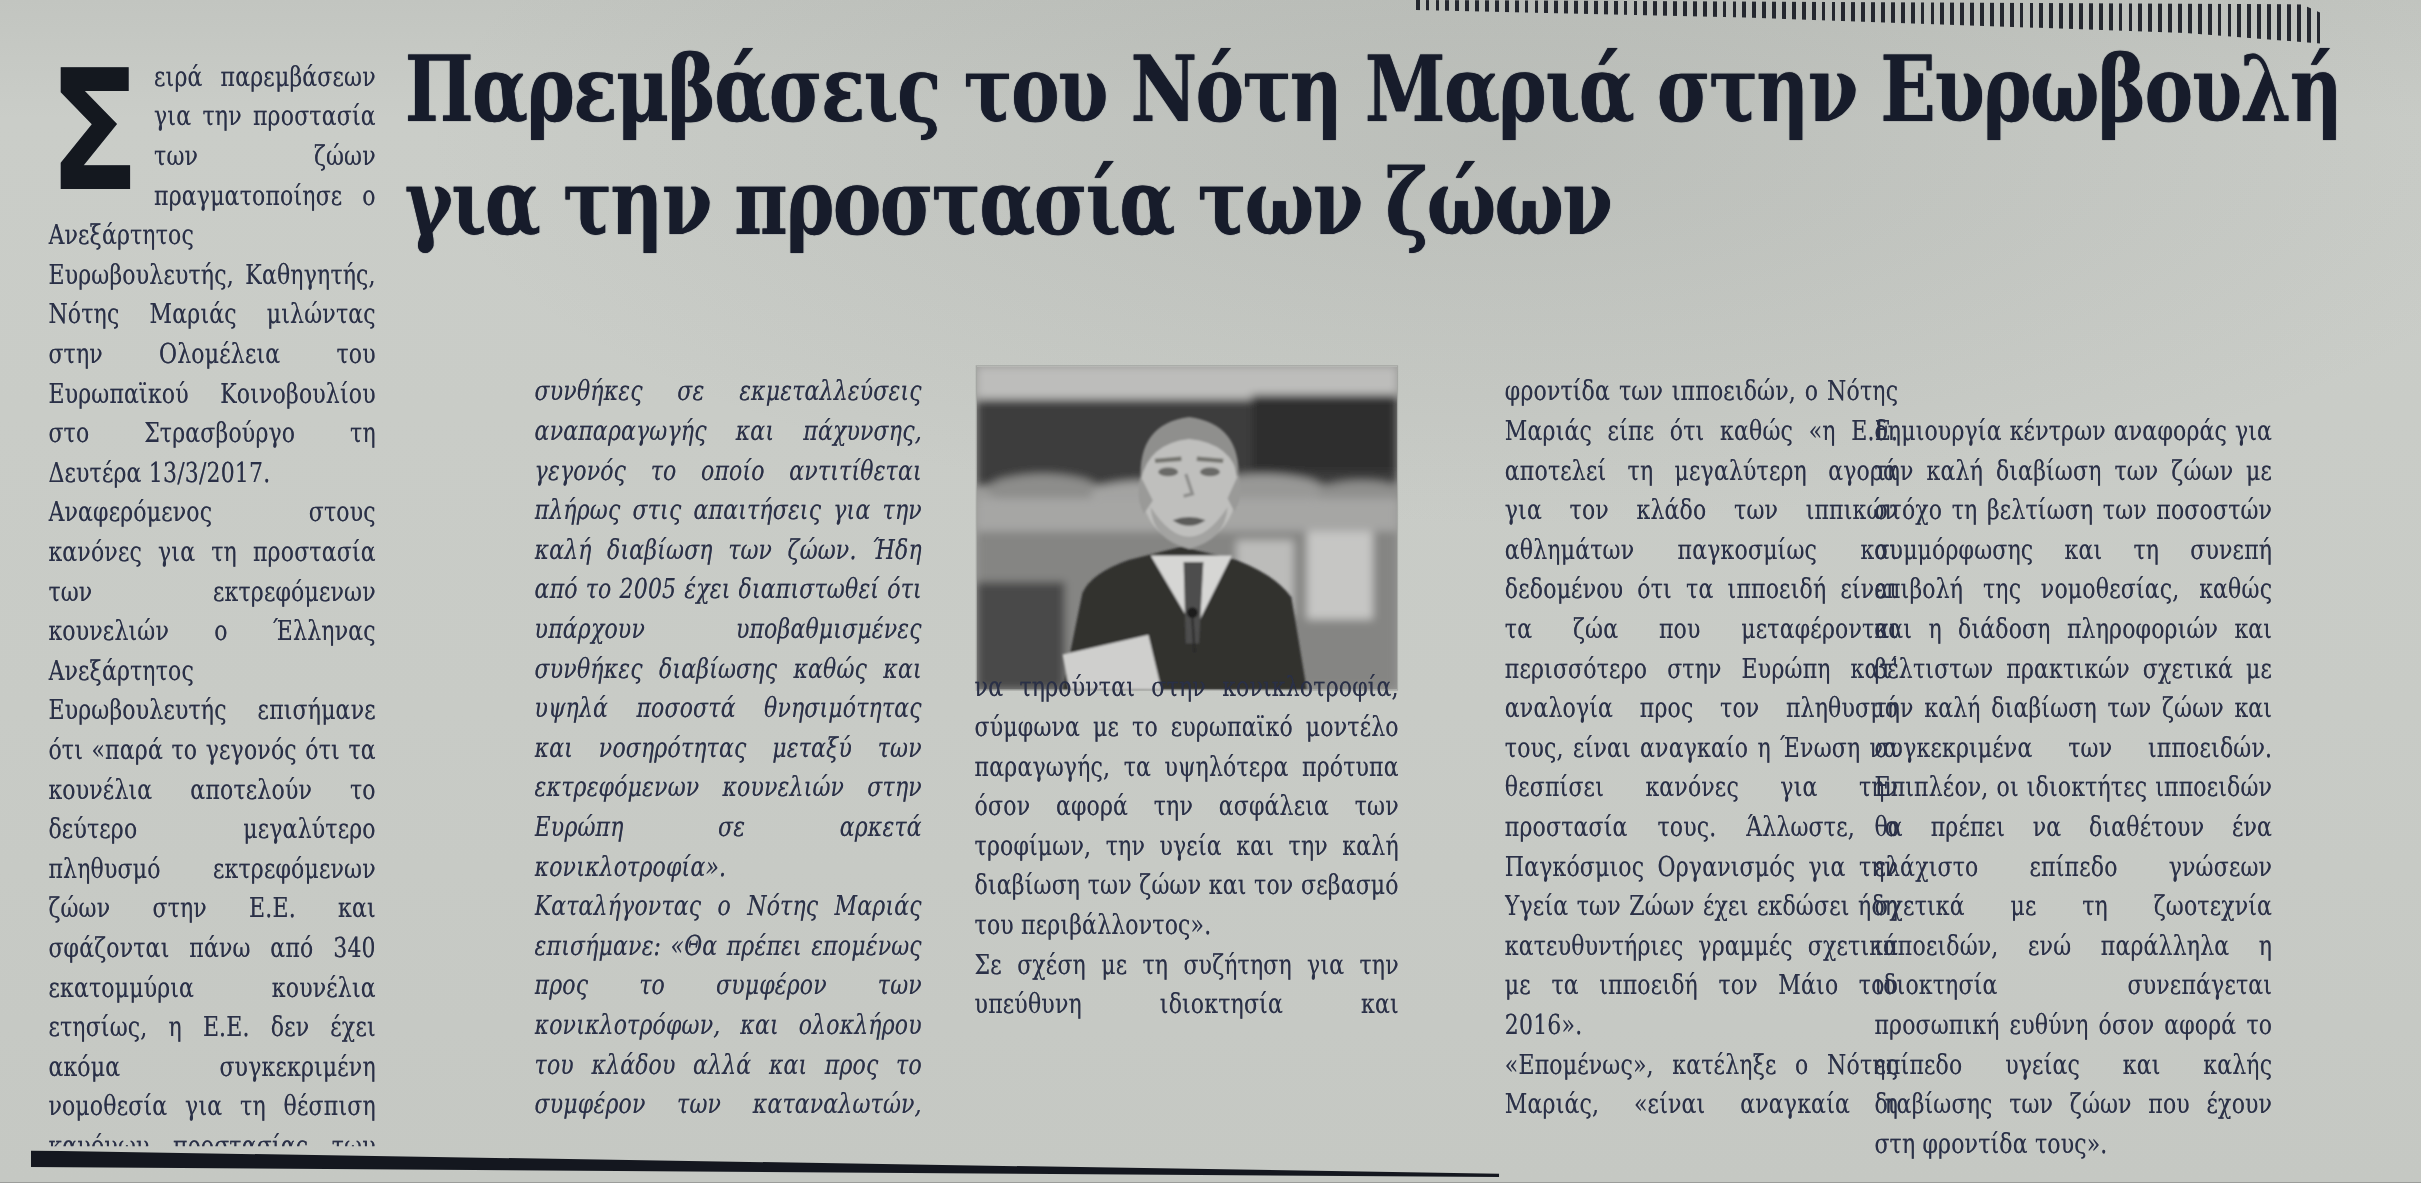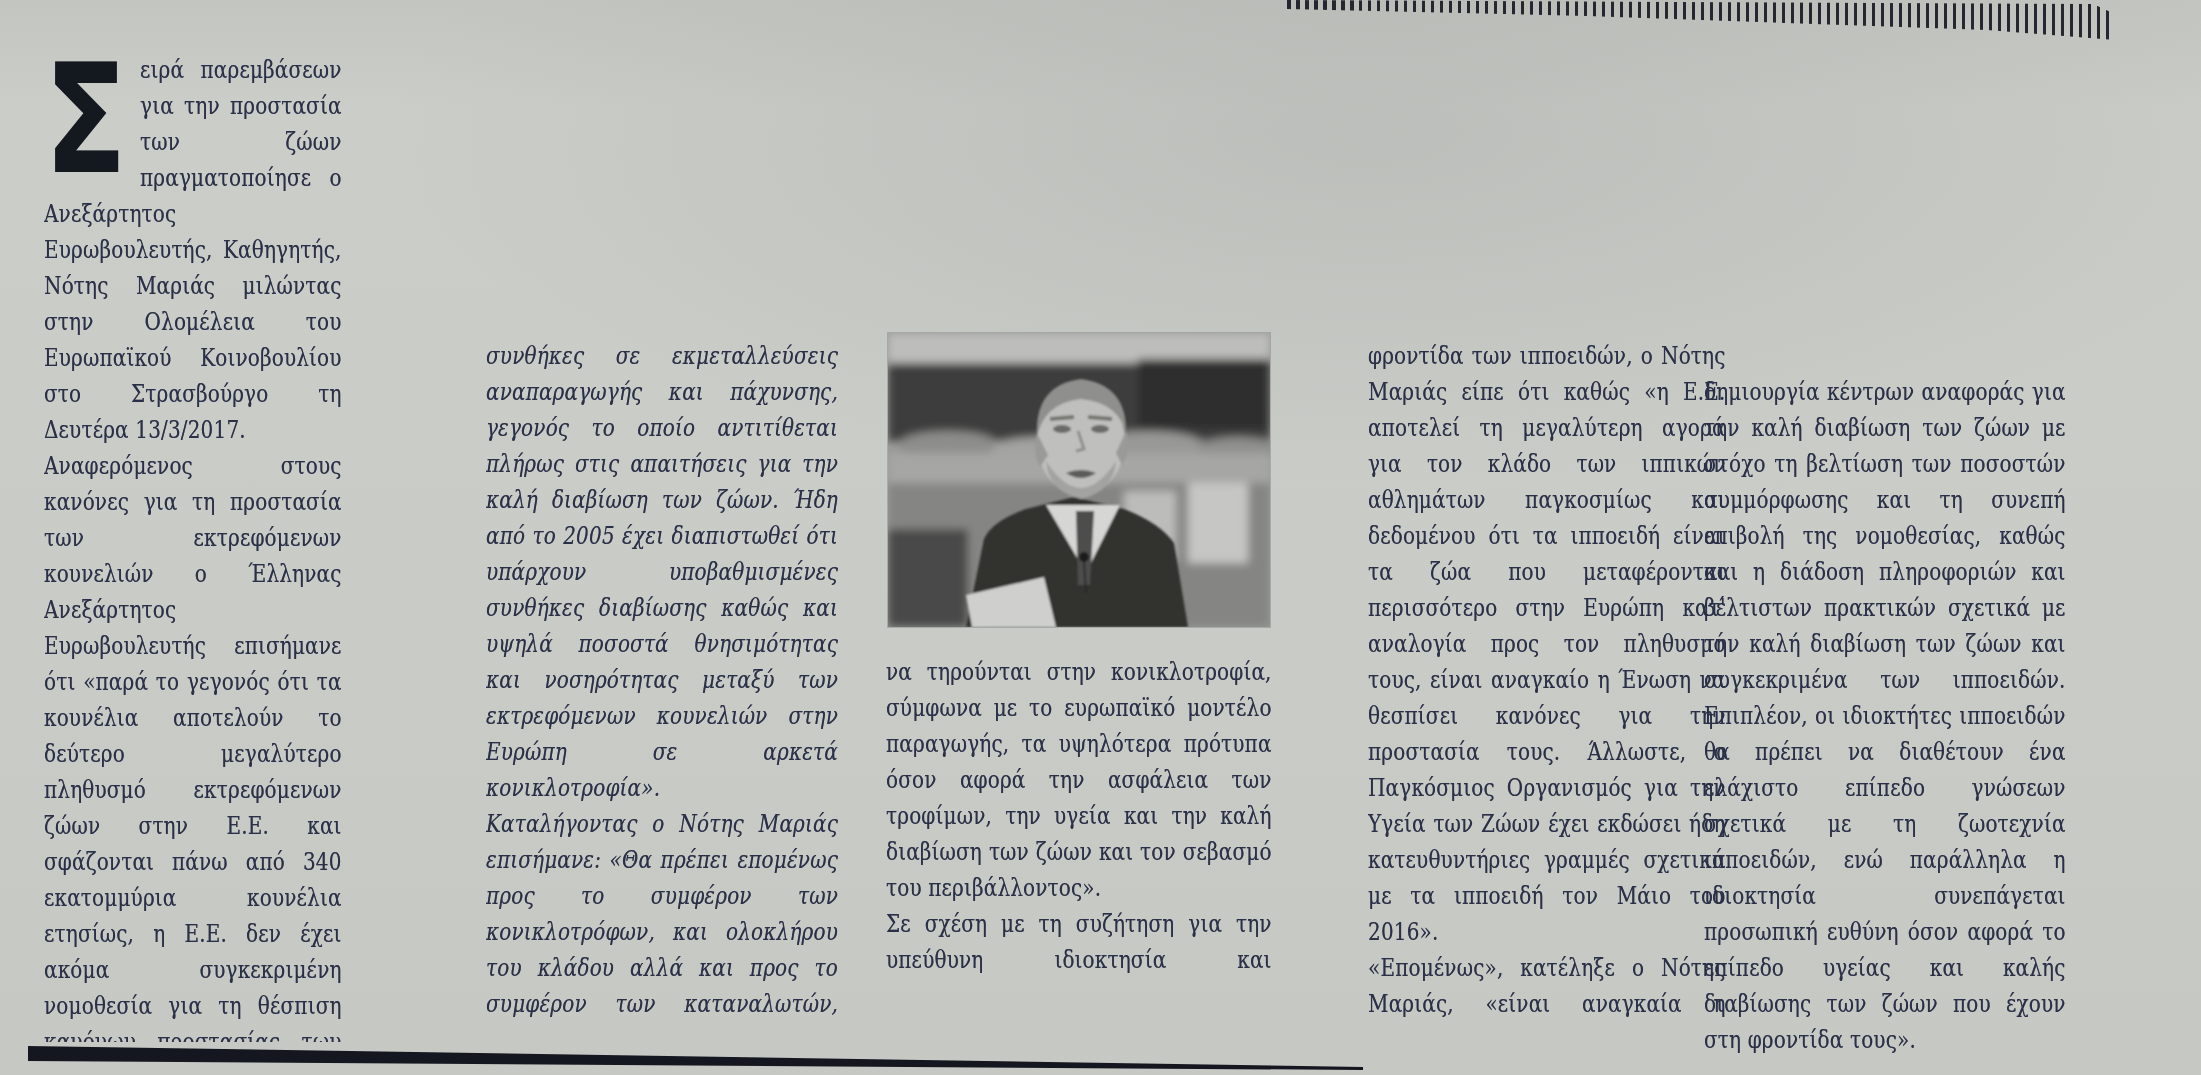--- a/index.html
+++ b/index.html
@@ -58,21 +58,21 @@
     font-weight:900;
     font-size:152px;
     line-height:.76;
     margin:10px 16px 0 0;
     color:#14181f;
   }
   #col1{left:44px;top:52px;width:298px;height:990px;}
   #col1 .col-inner{width:372px;}
   #col2{left:486px;top:338px;width:352px;height:712px;font-style:italic;}
   #col2 .col-inner{width:440px;}
-  #col3{left:886px;top:654px;width:386px;height:400px;}
+  #col3{left:886px;top:607px;width:386px;height:400px;}
   #col3 .col-inner{width:482px;}
   #col4{left:1368px;top:338px;width:358px;height:712px;}
   #col4 .col-inner{width:447px;}
   #col5{left:1704px;top:338px;width:362px;height:705px;margin-top:36px;}
   #col5 .col-inner{width:452px;}
   
   .photo{
     position:absolute;left:888px;top:333px;width:382px;height:294px;
     box-shadow:0 0 0 1px rgba(70,70,70,.25);
     overflow:hidden;
@@ -80,20 +80,24 @@
   .photo svg{display:block;width:100%;height:100%;}
 </style>
 </head>
 <body>
 
 <div class="page">
 
   <div class="comb"></div>
   <div class="bottom-wedge"></div>
 
+  <div class="headline">
+    <span class="hline">Παρεμβάσεις του Νότη Μαριά στην Ευρωβουλή</span><br>
+    <span class="hline">για την προστασία των ζώων</span>
+  </div>
 
   <div class="col" id="col1">
     <div class="col-inner">
       <p><span class="dropcap">Σ</span><span>ειρά παρεμβάσεων για την προστασία των ζώων πραγματοποίησε ο Ανεξάρτητος Ευρωβουλευτής, Καθηγητής, Νότης Μαριάς μιλώντας στην Ολομέλεια του Ευρωπαϊκού Κοινοβουλίου στο Στρασβούργο τη Δευτέρα 13/3/2017.</span></p>
       <p>Αναφερόμενος στους κανόνες για τη προστασία των εκτρεφόμενων κουνελιών ο Έλληνας Ανεξάρτητος Ευρωβουλευτής επισήμανε ότι «παρά το γεγονός ότι τα κουνέλια αποτελούν το δεύτερο μεγαλύτερο πληθυσμό εκτρεφόμενων ζώων στην Ε.Ε. και σφάζονται πάνω από 340 εκατομμύρια κουνέλια ετησίως, η Ε.Ε. δεν έχει ακόμα συγκεκριμένη νομοθεσία για τη θέσπιση κανόνων προστασίας των κουνελιών».</p>
 
     </div>
   </div>
 
   <div class="col" id="col2">

